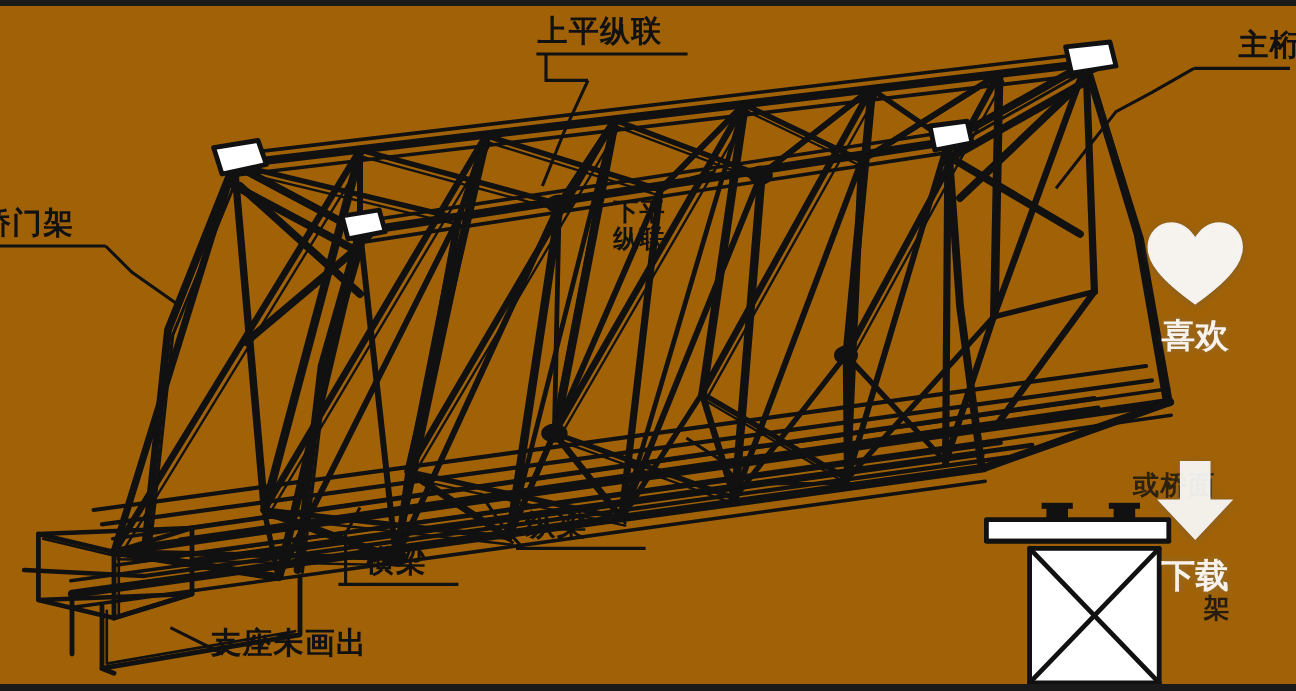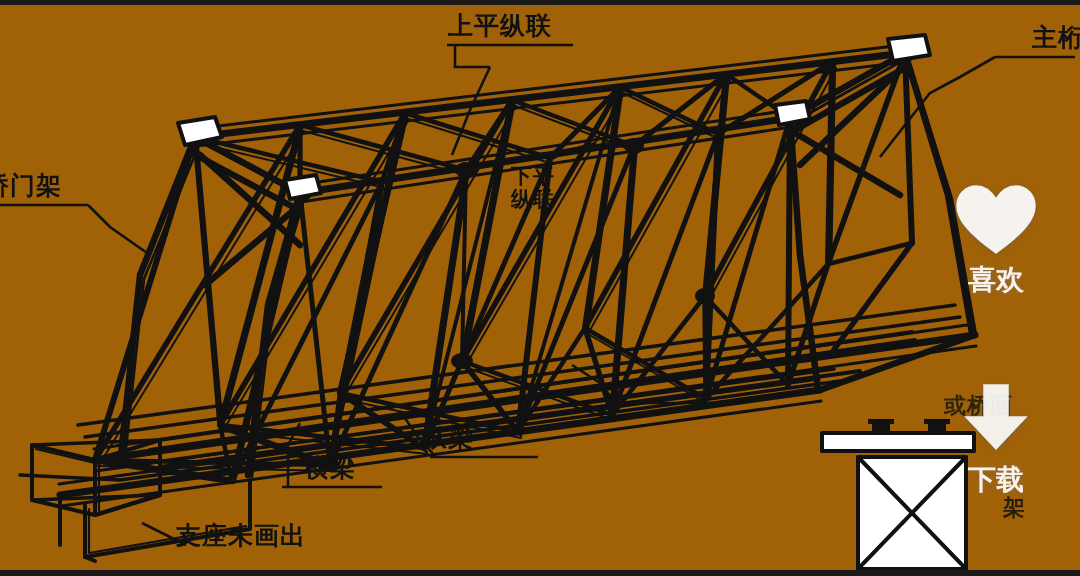--- a/index.html
+++ b/index.html
@@ -345,21 +345,21 @@
 
     <div class="lbl big" style="left:1032px;top:20px;">主桁</div>
 
     <div class="lbl big" style="left:-16px;top:168px;">桥门架</div>
 
     <div class="lbl two" style="left:501px;top:160px;width:64px;">下平纵联</div>
 
 
     <div class="lbl big" style="left:292px;top:450px;margin-left:12px;">横梁</div>
 
-    <div class="lbl big" style="left:422px;top:420px;">纵梁</div>
+    <div class="lbl big" style="left:438px;top:420px;">纵梁</div>
 
     <div class="lbl big" style="left:176px;top:518px;text-align:right;">支座未画出</div>
 
     <div class="lbl mid" style="left:944px;top:390px;opacity:.8;">或桥面</div>
 
     <div class="lbl mid" style="left:1003px;top:492px;opacity:.85;">架</div>
 
     <div class="wm" id="like-widget">
       <svg class="gly" width="84" height="74" viewBox="0 0 84 74">
         <path d="M42,70 C14,50 3,36 3,23 C3,11 12,3 22,3 C30,3 37,8 42,16 C47,8 54,3 62,3 C72,3 81,11 81,23 C81,36 70,50 42,70 Z" fill="#ffffff" fill-opacity="0.93" stroke="#f2f2f2" stroke-width="1.5"></path>

